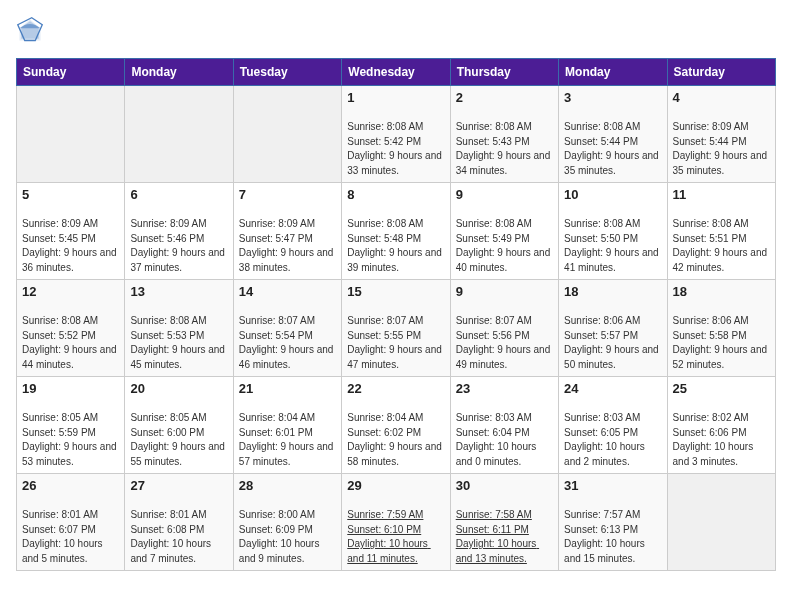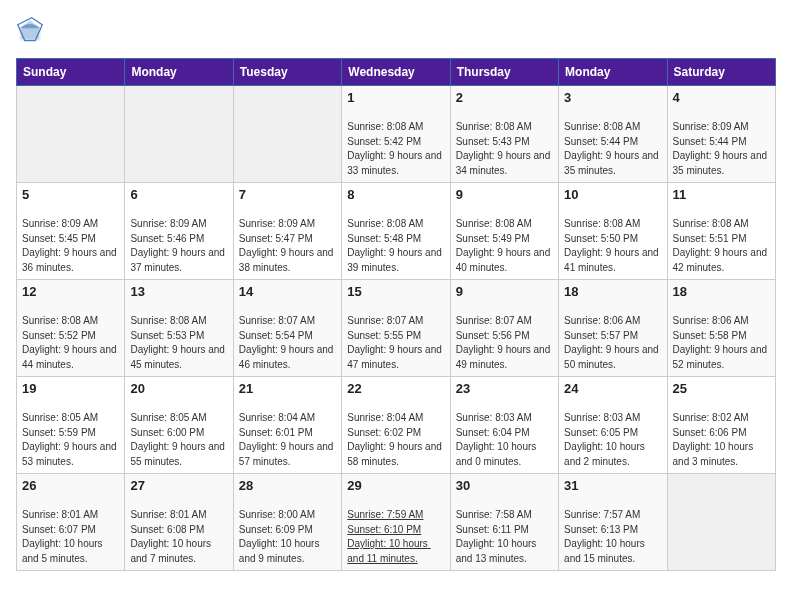--- a/index.html
+++ b/index.html
@@ -309,21 +309,21 @@
 Daylight: 10 hours and 9 minutes.</div>
         </td>
         <td>
           <div class="day-num">29</div>
           <div class="day-info" style="white-space: pre-wrap; text-decoration: underline;">Sunrise: 7:59 AM
 Sunset: 6:10 PM
 Daylight: 10 hours and 11 minutes.</div>
         </td>
         <td>
           <div class="day-num">30</div>
-          <div class="day-info" style="white-space: pre-wrap;">Sunrise: 7:58 AM
+          <div class="day-info" style="white-space: pre-wrap; text-decoration: underline;">Sunrise: 7:58 AM
 Sunset: 6:11 PM
 Daylight: 10 hours and 13 minutes.</div>
         </td>
         <td>
           <div class="day-num">31</div>
           <div class="day-info" style="white-space: pre-wrap;">Sunrise: 7:57 AM
 Sunset: 6:13 PM
 Daylight: 10 hours and 15 minutes.</div>
         </td>
         <td class="empty"></td>

